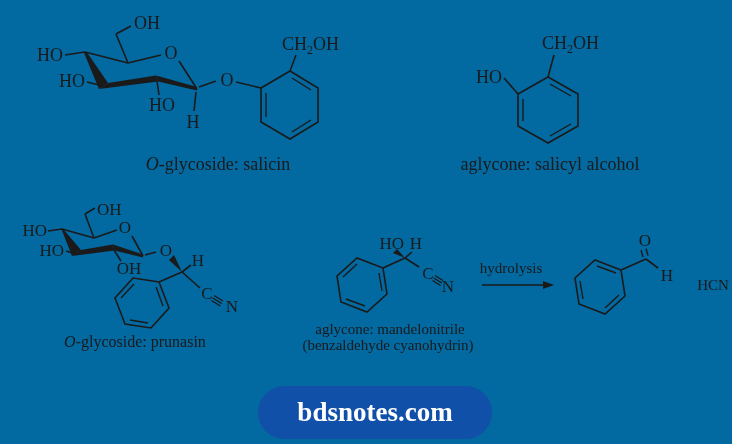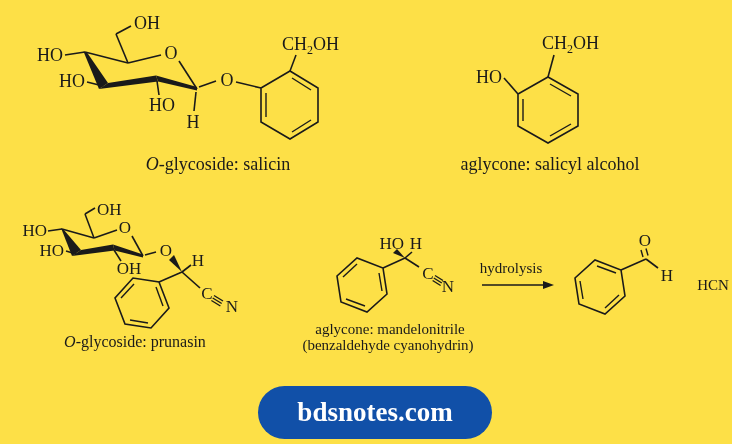--- a/index.html
+++ b/index.html
@@ -1,16 +1,16 @@
 <!DOCTYPE html>
 <html style="--ink: #1a1a1a; --badge-bg: #1150a8; --badge-fg: #ffffff;"><head>
 <meta charset="utf-8">
 <style>
   html,body{margin:0;padding:0;background:#fff;}
-  .stage{position:relative;width:732px;height:444px;background:#fde047;overflow:hidden;}
+  .stage{position:relative;width:732px;height:444px;background:#0369a1;overflow:hidden;}
   svg{display:block;}
   text{font-family:"Liberation Serif","DejaVu Serif",serif;fill:var(--ink,#1a1a1a);}
   .bond{stroke:var(--ink,#1a1a1a);stroke-width:1.6;fill:none;}
   .dbl{stroke:var(--ink,#1a1a1a);stroke-width:1.4;fill:none;}
   .ring{stroke:var(--ink,#1a1a1a);stroke-width:1.6;fill:none;stroke-linejoin:miter;}
   .wedge{fill:var(--ink,#1a1a1a);stroke:none;}
   .atom18{font-size:18px;}
   .atom17{font-size:17px;}
   .cap18{font-size:18px;}
   .cap16{font-size:16px;}

